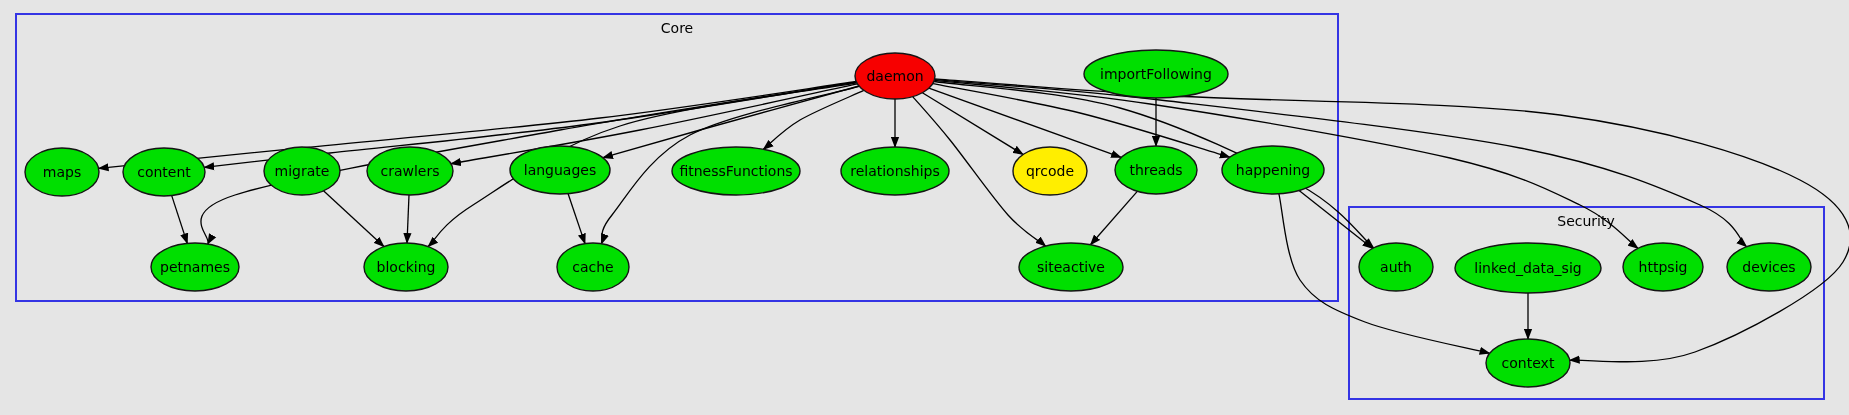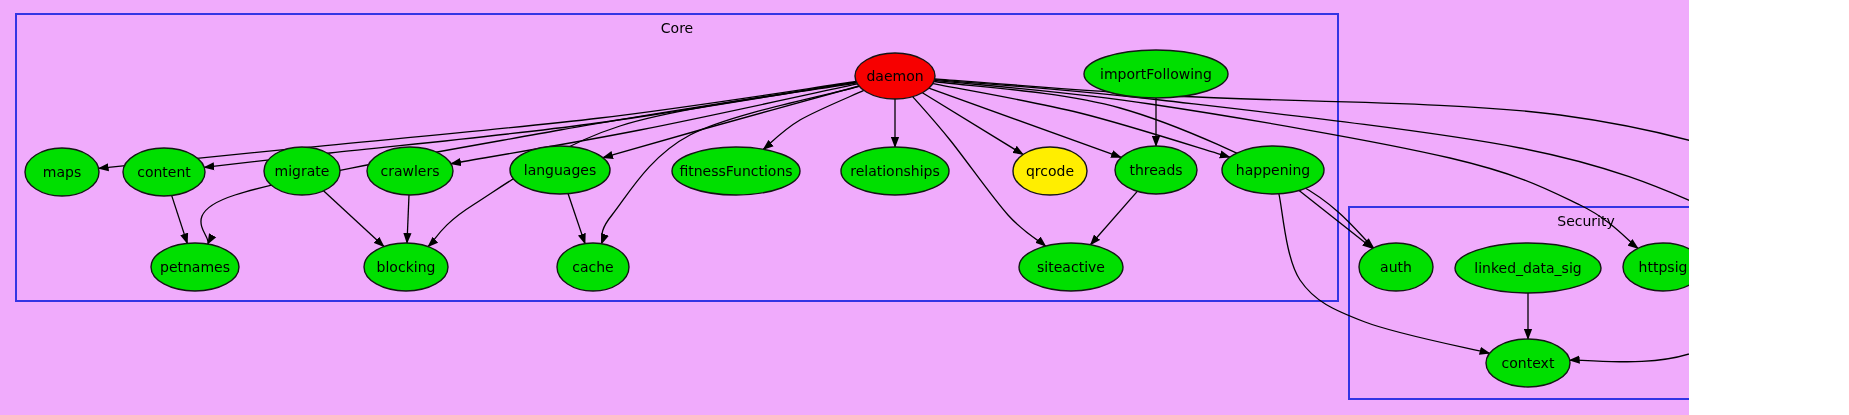--- a/index.html
+++ b/index.html
@@ -2,23 +2,23 @@
 <html><head>
 <meta charset="utf-8">
 <style>
   html, body {
     margin: 0;
     padding: 0;
     background: #ffffff;
   }
   .stage {
     position: relative;
-    width: 1689px;
+    width: 1849px;
     height: 415px;
-    background: #f0abfc;
+    background: #e5e5e5;
     overflow: hidden;
     font-family: "DejaVu Sans", "Liberation Sans", sans-serif;
   }
   svg text {
     font-family: "DejaVu Sans", "Liberation Sans", sans-serif;
     font-size: 14px;
     fill: #000000;
   }
   svg ellipse {
     stroke-width: 1.4;

